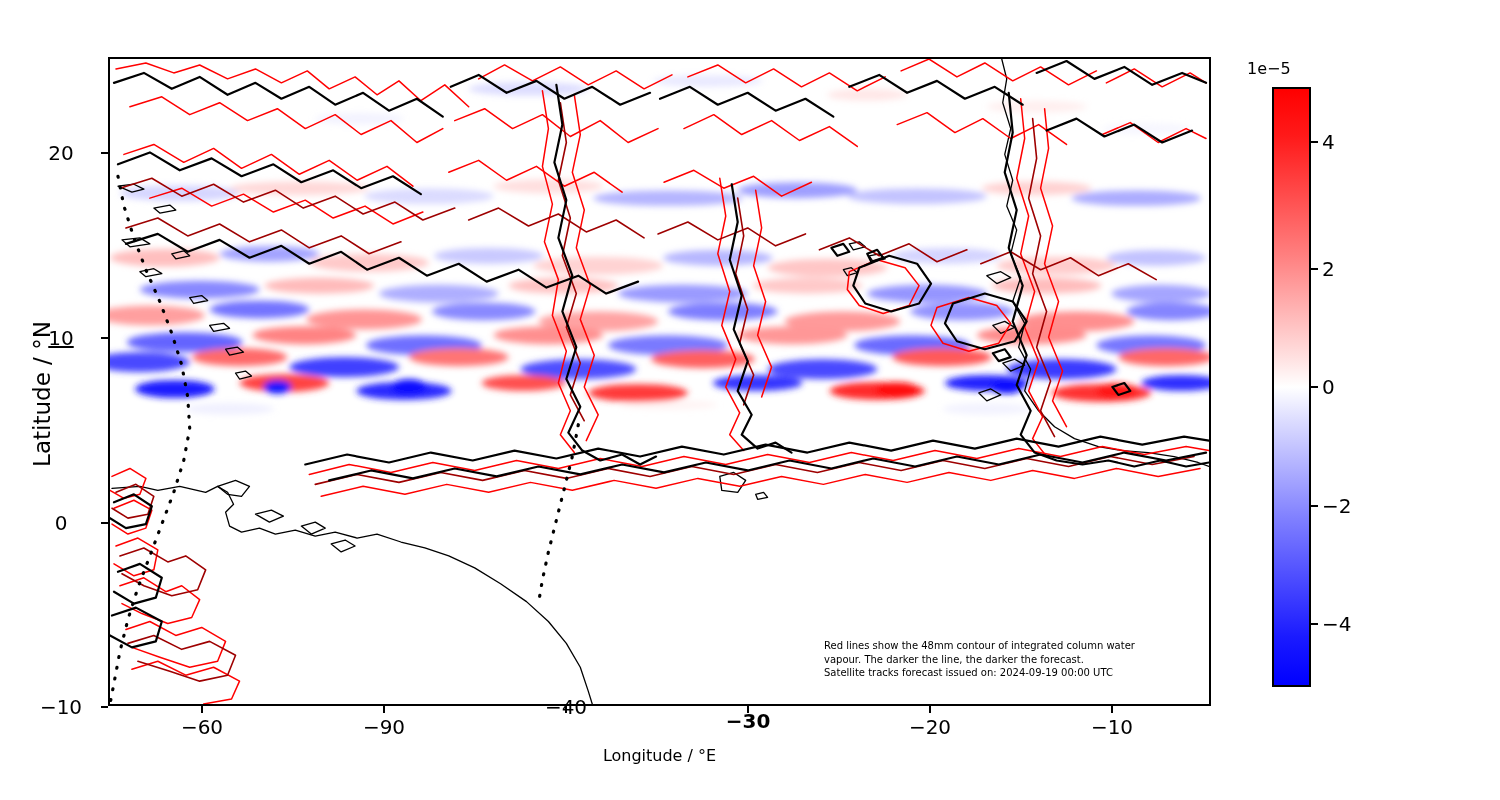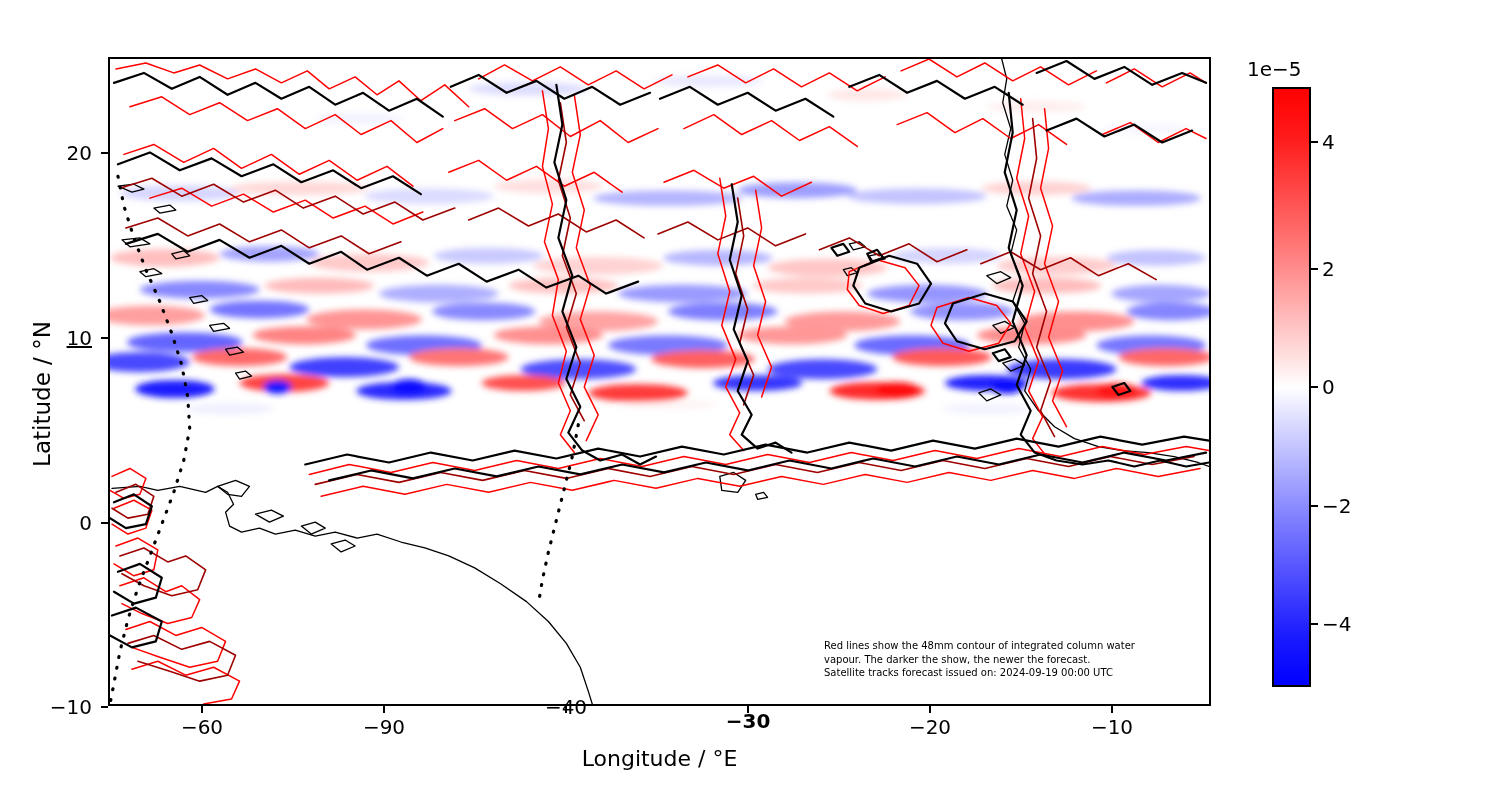--- a/index.html
+++ b/index.html
@@ -49,30 +49,30 @@
     font-size: 20px;
     line-height: 22px;
     text-align: left;
     transform: translateX(-50%);
     white-space: nowrap;
   }
   .ytick-label {
     position: absolute;
     font-size: 20px;
     line-height: 22px;
-    text-align: right;
+    text-align: center;
     transform: translateY(-50%);
     white-space: nowrap;
   }
   .axis-label-x {
     position: absolute;
     left: 108px; top: 746px;
     width: 1103px;
     text-align: center;
-    font-size: 22px;
+    font-size: 16px;
     white-space: nowrap;
   }
   .axis-label-y {
     position: absolute;
     left: -108px; top: 381px;
     width: 300px;
     text-align: center;
     font-size: 23px;
     transform: rotate(-90deg);
     transform-origin: 50% 50%;
@@ -113,21 +113,21 @@
       #e0e0ff 55%,
       #b3b3ff 63%,
       #8080ff 72%,
       #4d4dff 82%,
       #1a1aff 92%,
       #0000ff 100%);
   }
   #cbar-exponent {
     position: absolute;
     left: 1247px; top: 58px;
-    font-size: 20px;
+    font-size: 16px;
     line-height: 22px;
     white-space: nowrap;
   }
   .cbtick-mark {
     position: absolute;
     width: 7px; height: 2px;
     background: #000;
   }
   .cbtick-label {
     position: absolute;
@@ -452,21 +452,21 @@
       <g fill="none" stroke="#000000" stroke-width="3.2" stroke-linecap="round" stroke-dasharray="1 10">
         <path d="M8 118 L14 148 L24 180 L36 212 L50 244 L62 276 L72 308
                  L78 340 L80 372 L74 404 L64 436 L52 468 L40 500 L28 532
                  L18 564 L10 596 L4 628 L0 649"></path>
         <path d="M470 368 L464 400 L456 432 L448 464 L440 496 L434 524 L430 548"></path>
       </g>
     </svg>
 
     <div id="annotation">
       <div>Red lines show the 48mm contour of integrated column water</div>
-      <div>vapour. The darker the show, the newer the forecast.</div>
+      <div>vapour. The darker the line, the darker the forecast.</div>
       <div>Satellite tracks forecast issued on: 2024-09-19 00:00 UTC</div>
     </div>
   </div>
 
   <div>
     <div class="tick-mark xtick-mark" style="left:201px; top:706px;"></div>
     <div class="tick-mark xtick-mark" style="left:383px; top:706px;"></div>
     <div class="tick-mark xtick-mark" style="left:565px; top:706px;"></div>
     <div class="tick-mark xtick-mark" style="left:747px; top:706px;"></div>
     <div class="tick-mark xtick-mark" style="left:929px; top:706px;"></div>

